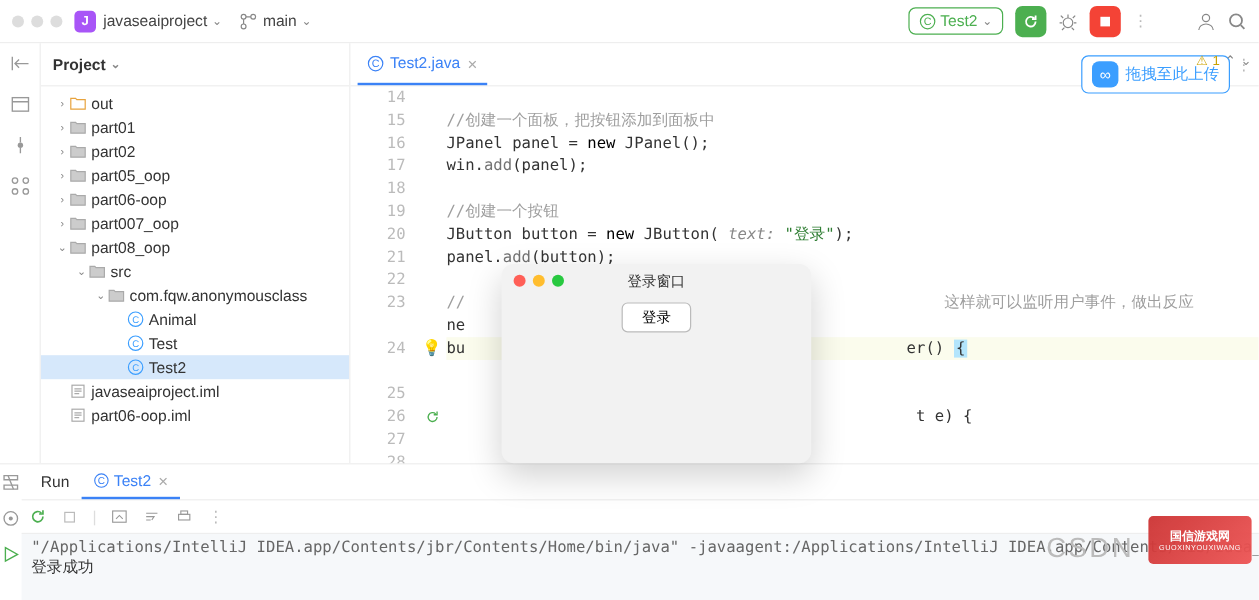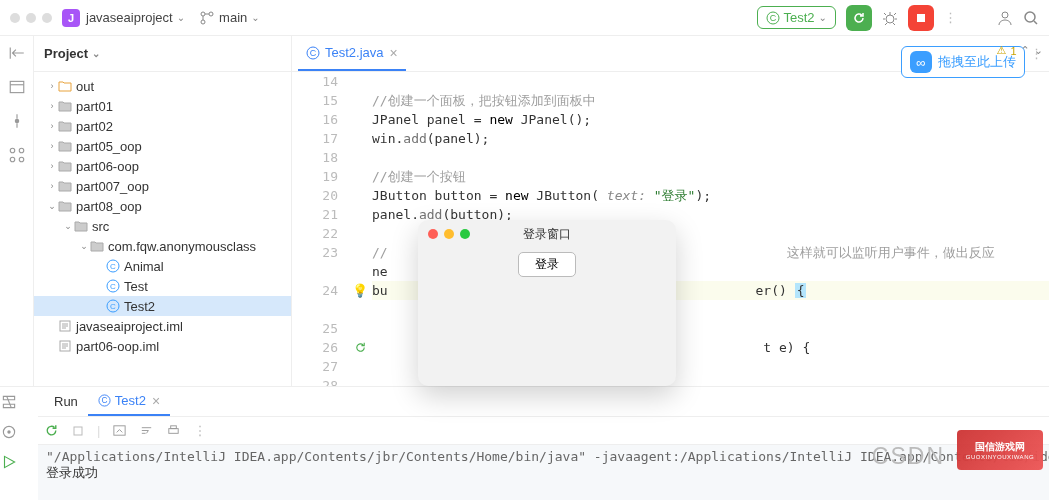--- a/index.html
+++ b/index.html
@@ -48,21 +48,21 @@
 .caret-box { background:#b3e5fc; padding:0 2px; }
 .upload-chip { position:absolute; top:10px; right:24px; display:flex; align-items:center; border:1px solid #3b9eff; border-radius:6px; padding:4px 8px; color:#3b9eff; gap:6px; background:#fff; }
 .upload-ico { width:22px; height:22px; border-radius:6px; background:#3b9eff; color:#fff; display:flex; align-items:center; justify-content:center; font-size:13px; }
 .warn-chip { position:absolute; top:8px; right:6px; font-size:11px; color:#caa200; display:flex; align-items:center; gap:4px; }
 .swing-win { position:absolute; left:418px; top:220px; width:258px; height:166px; background:#f2f2f2; border-radius:10px; box-shadow:0 10px 28px rgba(0,0,0,.18); }
 .sw-title { height:28px; display:flex; align-items:center; justify-content:center; font-size:12px; position:relative; }
 .sw-dots { position:absolute; left:10px; display:flex; gap:6px; }
 .sw-d { width:10px; height:10px; border-radius:50%; }
 .sw-r{background:#ff5f57}.sw-y{background:#ffbd2e}.sw-g{background:#28c940}
 .sw-btn { margin:4px auto 0; display:block; padding:3px 16px; font-size:12px; border:1px solid #bbb; background:#fff; border-radius:5px; }
-.bottom { height:114px; border-top:1px solid #eee; display:flex;gap:20px; }
+.bottom { height:114px; border-top:1px solid #eee; display:flex; }
 .brail { width:34px; display:flex; flex-direction:column; align-items:center; padding-top:6px; gap:12px; }
 .bcontent { flex:1; display:flex; flex-direction:column; }
 .btabs { height:30px; display:flex; align-items:center; border-bottom:1px solid #eee; padding:0 6px; }
 .btab { padding:0 10px; height:100%; display:flex; align-items:center; }
 .btab.active { border-bottom:2px solid #3b82f6; color:#3b82f6; }
 .btools { height:28px; display:flex; align-items:center; gap:12px; padding:0 6px; border-bottom:1px solid #eee; }
 .console { flex:1; padding:4px 8px; font-family:Menlo,Consolas,monospace; font-size:13px; color:#666; background:#f6f8fa; overflow:hidden; }
 .watermark { position:absolute; right:6px; bottom:30px; width:86px; height:40px; background:linear-gradient(135deg,#c33,#e55); border-radius:4px; color:#fff; font-size:10px; display:flex; flex-direction:column; align-items:center; justify-content:center; opacity:.95; }
 .csdn { position:absolute; right:104px; bottom:30px; color:#bbb; font-size:23px; letter-spacing:2px; }
 svg { display:block; }

